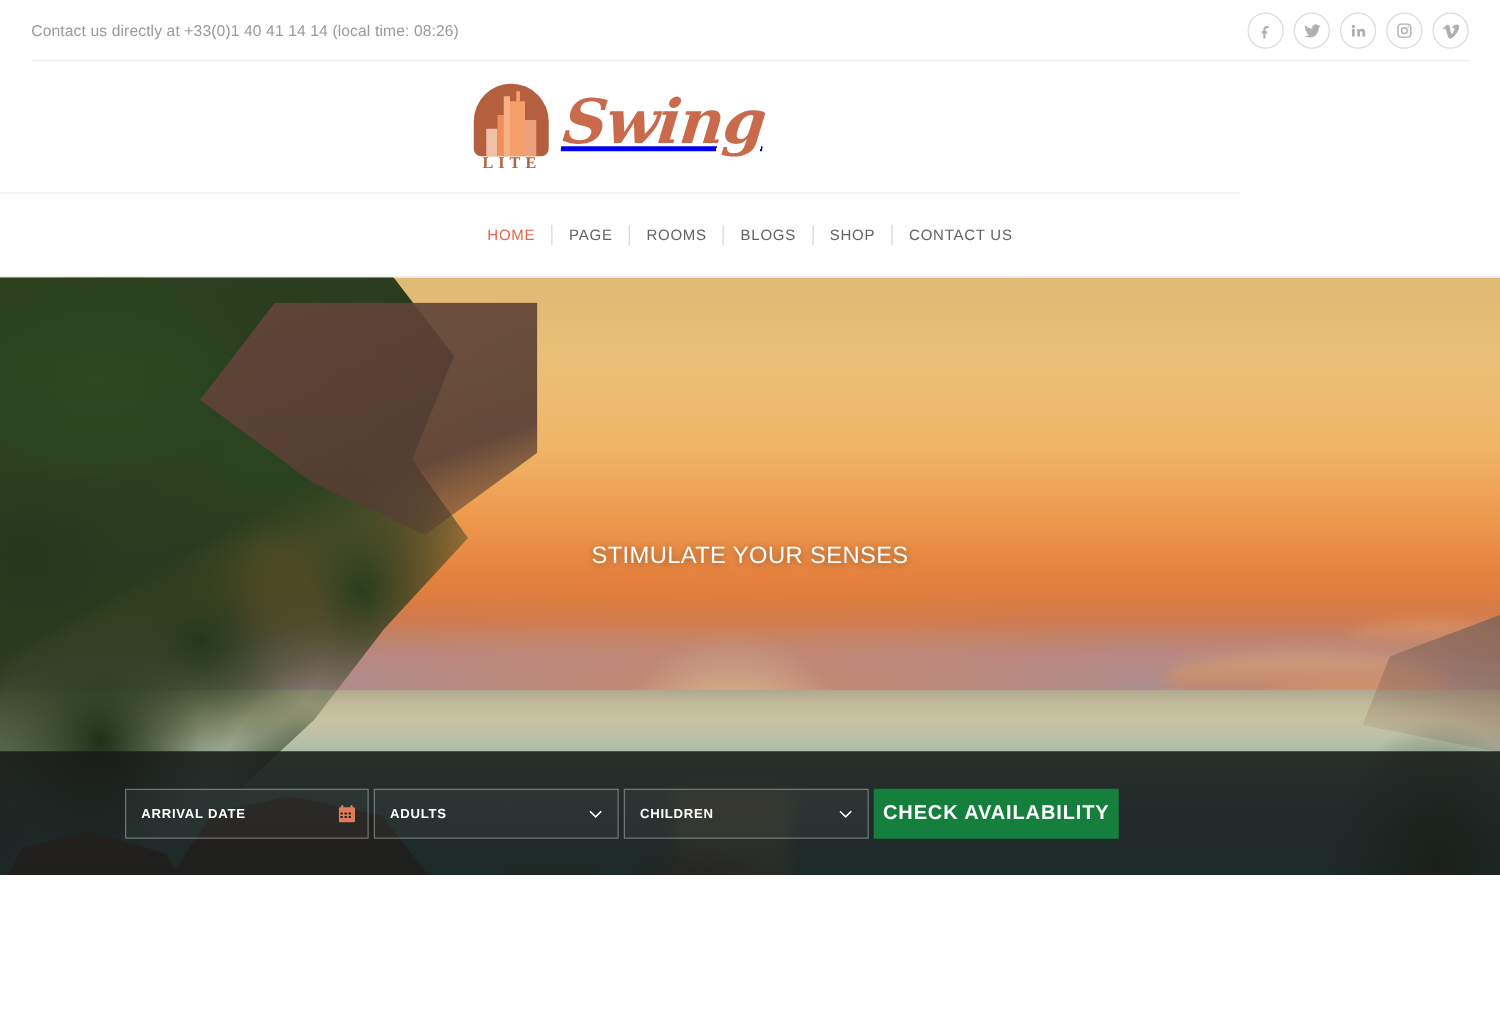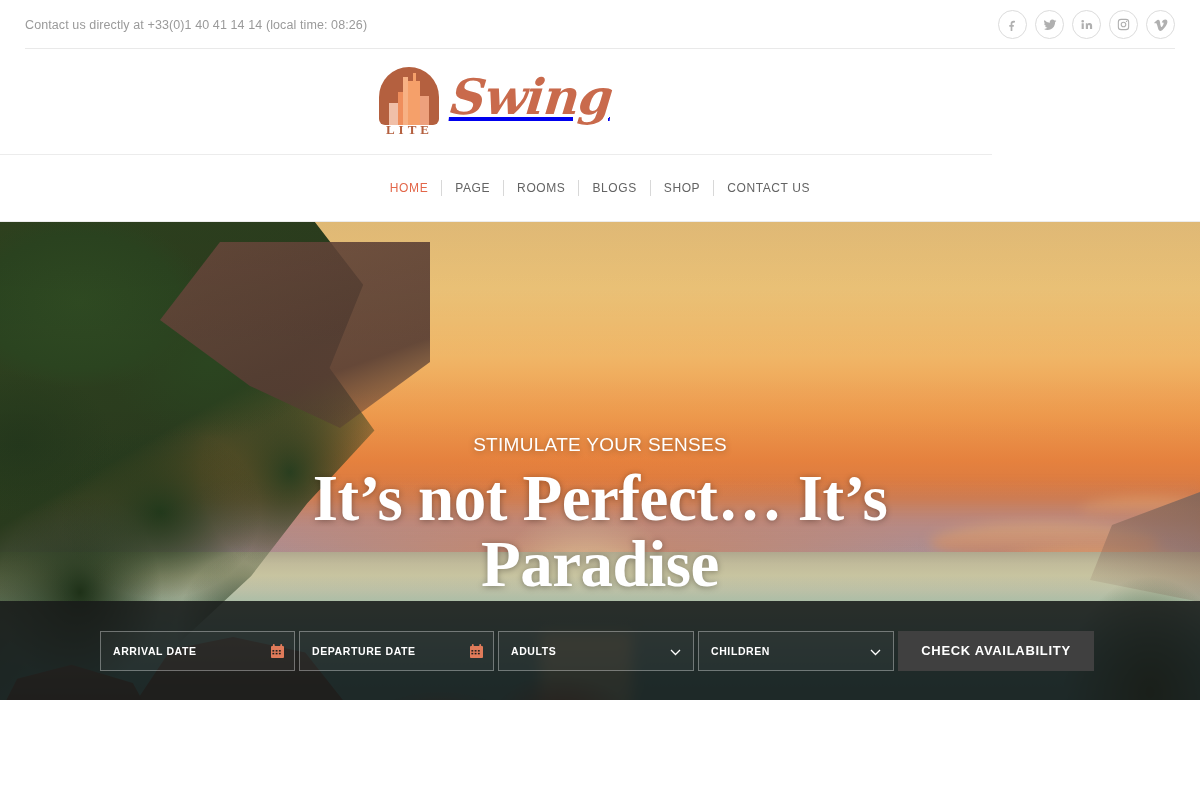--- a/index.html
+++ b/index.html
@@ -266,23 +266,23 @@
   .bk-field.date{ width:195px; }
   .bk-field.sel{ width:196px; }
   .bk-label{
     font-size:10.5px; font-weight:700; letter-spacing:.6px;
     color:#ffffff; text-transform:uppercase;
   }
   .bk-icon{ position:absolute; right:10px; top:50%; transform:translateY(-50%); display:flex; }
   .chev{ position:absolute; right:12px; top:50%; transform:translateY(-50%); }
   .bk-btn{
     width:196px; height:40px; border:none;
-    background:#404040; color:#fff;
+    background:#15803d; color:#fff;
     font-family:"Liberation Sans", sans-serif;
-    font-size:13px; font-weight:700; letter-spacing:.7px;
+    font-size:16px; font-weight:700; letter-spacing:.7px;
     text-transform:uppercase; cursor:pointer;
     display:flex; align-items:center; justify-content:center;
   }
 </style>
 </head>
 <body>
 
 <div class="topbar">
   <div class="topbar-inner">
     <div class="topbar-text">Contact us directly at +33(0)1 40 41 14 14 (local time: 08:26)</div>
@@ -379,21 +379,20 @@
   <div class="hut2"></div>
   <div class="rail"></div>
   <div class="deck"></div>
 
   <div class="right-rock"></div>
   <div class="right-bush"></div>
   <div class="hero-grain"></div>
 
   <div class="hero-caption">
     <div class="hero-sub">STIMULATE YOUR SENSES</div>
-    <h1 class="hero-title">It’s not Perfect… It’s Paradise</h1>
   </div>
 
   <button class="hero-arrow prev">
     <span>
       <svg width="20" height="12" viewBox="0 0 20 12" fill="none" stroke="#2a2a2a" stroke-width="2">
           <path d="M19 6H2M7 1L2 6l5 5"></path>
         </svg>
     </span>
   </button>
   <button class="hero-arrow next">
@@ -416,36 +415,20 @@
               <rect x="1.5" y="6.5" width="2" height="1.6" fill="#1b1d1c"></rect>
               <rect x="5" y="6.5" width="2" height="1.6" fill="#1b1d1c"></rect>
               <rect x="8.5" y="6.5" width="2" height="1.6" fill="#1b1d1c"></rect>
               <rect x="1.5" y="9.5" width="2" height="1.6" fill="#1b1d1c"></rect>
               <rect x="5" y="9.5" width="2" height="1.6" fill="#1b1d1c"></rect>
               <rect x="8.5" y="9.5" width="2" height="1.6" fill="#1b1d1c"></rect>
             </svg>
         </span>
       </div>
 
-      <div class="bk-field date">
-        <span class="bk-label">DEPARTURE DATE</span>
-        <span class="bk-icon">
-          <svg width="13" height="14" viewBox="0 0 14 15" fill="#e07b5a">
-              <rect x="0" y="2" width="14" height="13" rx="1"></rect>
-              <rect x="2" y="0" width="2" height="4" rx="1"></rect>
-              <rect x="10" y="0" width="2" height="4" rx="1"></rect>
-              <rect x="1.5" y="6.5" width="2" height="1.6" fill="#1b1d1c"></rect>
-              <rect x="5" y="6.5" width="2" height="1.6" fill="#1b1d1c"></rect>
-              <rect x="8.5" y="6.5" width="2" height="1.6" fill="#1b1d1c"></rect>
-              <rect x="1.5" y="9.5" width="2" height="1.6" fill="#1b1d1c"></rect>
-              <rect x="5" y="9.5" width="2" height="1.6" fill="#1b1d1c"></rect>
-              <rect x="8.5" y="9.5" width="2" height="1.6" fill="#1b1d1c"></rect>
-            </svg>
-        </span>
-      </div>
 
       <div class="bk-field sel">
         <span class="bk-label">ADULTS</span>
         <span class="chev">
           <svg width="11" height="7" viewBox="0 0 11 7" fill="none" stroke="#ffffff" stroke-width="1.3">
               <path d="M1 1l4.5 4.5L10 1"></path>
             </svg>
         </span>
       </div>
 

